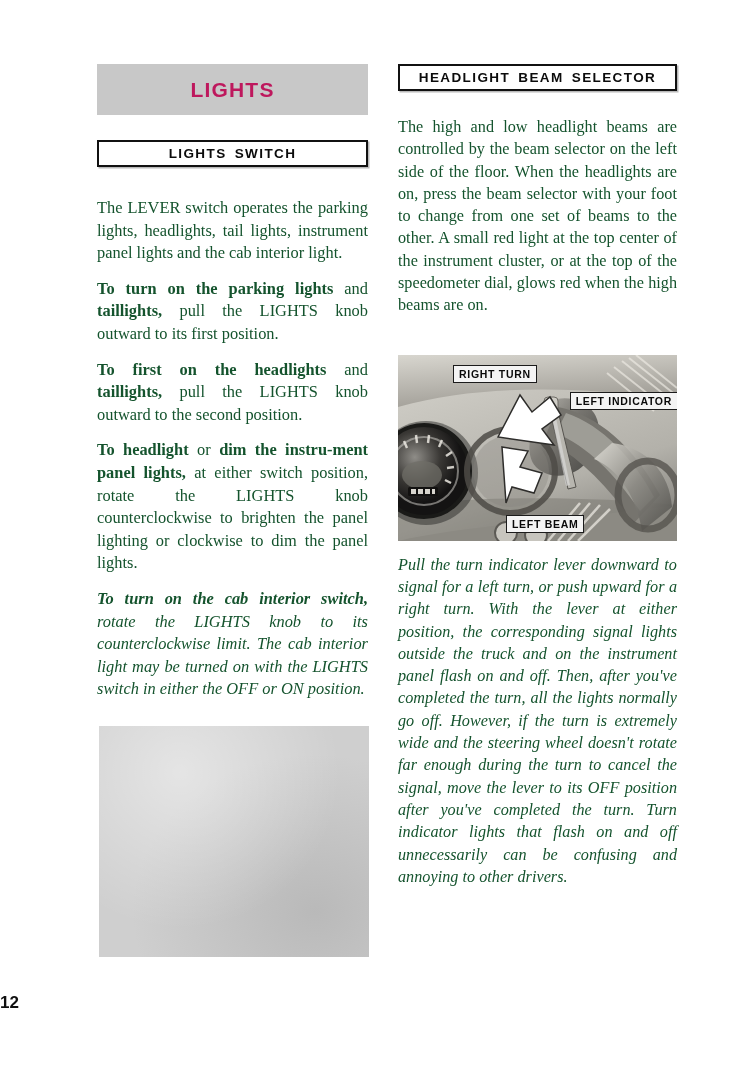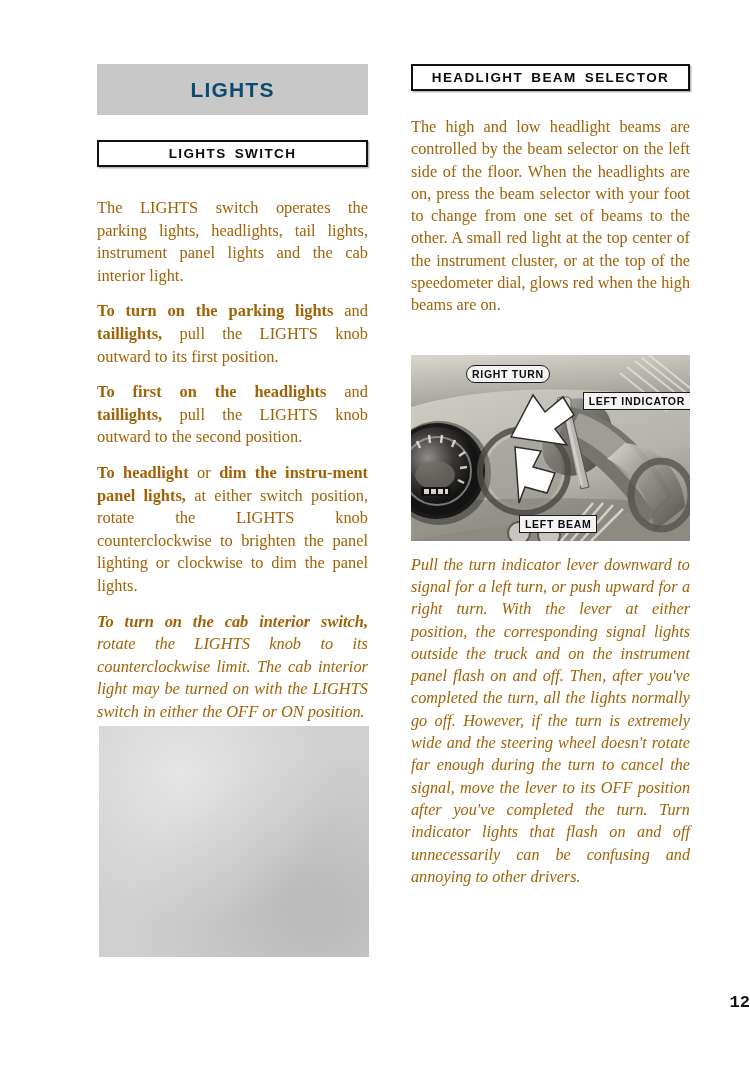--- a/index.html
+++ b/index.html
@@ -10,36 +10,36 @@
     overflow: hidden;
   }
   .page {
     position: relative;
     width: 750px; height: 1066px;
     background: #ffffff;
   }
 
   
   .col-left  { position: absolute; left: 97px;  top: 64px; width: 271px; }
-  .col-right { position: absolute; left: 411px; top: 64px; width: 279px; }
+  .col-right { position: absolute; left: 398px; top: 64px; width: 279px; }
 
   
   .banner {
     background: #c8c8c8;
     height: 51px;
     display: flex;
     align-items: center;
     justify-content: center;
   }
   .banner-text {
     font-family: "Liberation Sans", "DejaVu Sans", sans-serif;
     font-weight: bold;
     font-size: 21px;
     letter-spacing: 1.2px;
-    color: #0c4a6e;
+    color: #be185d;
   }
 
   
   .boxhead {
     border: 2px solid #111;
     height: 27px;
     display: flex;
     align-items: center;
     justify-content: center;
     background: #fff;
@@ -53,21 +53,21 @@
     color: #0b0b0b;
     word-spacing: 3px;
   }
 
   
   p.body {
     font-size: 16.4px;
     line-height: 22.6px;
     text-align: justify;
     text-justify: inter-word;
-    color: #a16207;
+    color: #14532d;
     margin-bottom: 13px;
     hyphens: none;
   }
   .col-right p.body { font-size: 16.2px; line-height: 22.3px; letter-spacing: 0.02px; }
   p.body:last-child { margin-bottom: 0; font-style: italic; }
   b { font-weight: bold; }
 
   
   .photo-knobs {
     position: absolute;
@@ -99,33 +99,33 @@
     border: 1px solid #1b1b1b;
     font-family: "Liberation Sans", "DejaVu Sans", sans-serif;
     font-weight: bold;
     font-size: 10.5px;
     letter-spacing: 0.7px;
     color: #0a0a0a;
     padding: 2px 5px 2px 5px;
     white-space: nowrap;
     line-height: 12px;
   }
-  .lbl-right { left: 55px;  top: 10px; border-radius: 9px; }
+  .lbl-right { left: 55px;  top: 10px; }
   .lbl-turn  { right: -1px; top: 37px; }
   .lbl-left  { left: 108px; bottom: 8px; }
 
   
   .folio {
     position: absolute;
     left: 0; right: 0; top: 993px;
-    text-align: right;
+    text-align: left;
     font-size: 17px;
     font-weight: bold;
     color: #101010;
-    font-family: Liberation Mono, monospace;
+    font-family: Liberation Sans, sans-serif;
   }
 </style>
 </head>
 <body>
 
 <div class="page">
 
   <div class="col-left">
 
     <div class="banner">
@@ -133,21 +133,21 @@
     </div>
 
     <div style="height:25px"></div>
 
     <div class="boxhead">
       <span class="boxhead-text">LIGHTS SWITCH</span>
     </div>
 
     <div style="height:30px"></div>
 
-    <p class="body"><span>The LIGHTS switch operates the parking lights, headlights, tail lights, instrument panel lights and the cab interior light.</span></p>
+    <p class="body"><span>The LEVER switch operates the parking lights, headlights, tail lights, instrument panel lights and the cab interior light.</span></p>
 
     <p class="body"><b>To turn on the parking lights</b> and <b>taillights,</b>
         pull the LIGHTS knob outward to its first position.</p>
 
     <p class="body"><b>To first on the headlights</b> and <b>taillights,</b>
         pull the LIGHTS knob outward to the second position.</p>
 
     <p class="body"><b>To headlight</b> <span>or</span> <b>dim the instru-</b><b>ment panel lights,</b>
         at either switch position, rotate the LIGHTS knob counterclockwise to brighten the
         panel lighting or clockwise to dim the panel lights.</p>

